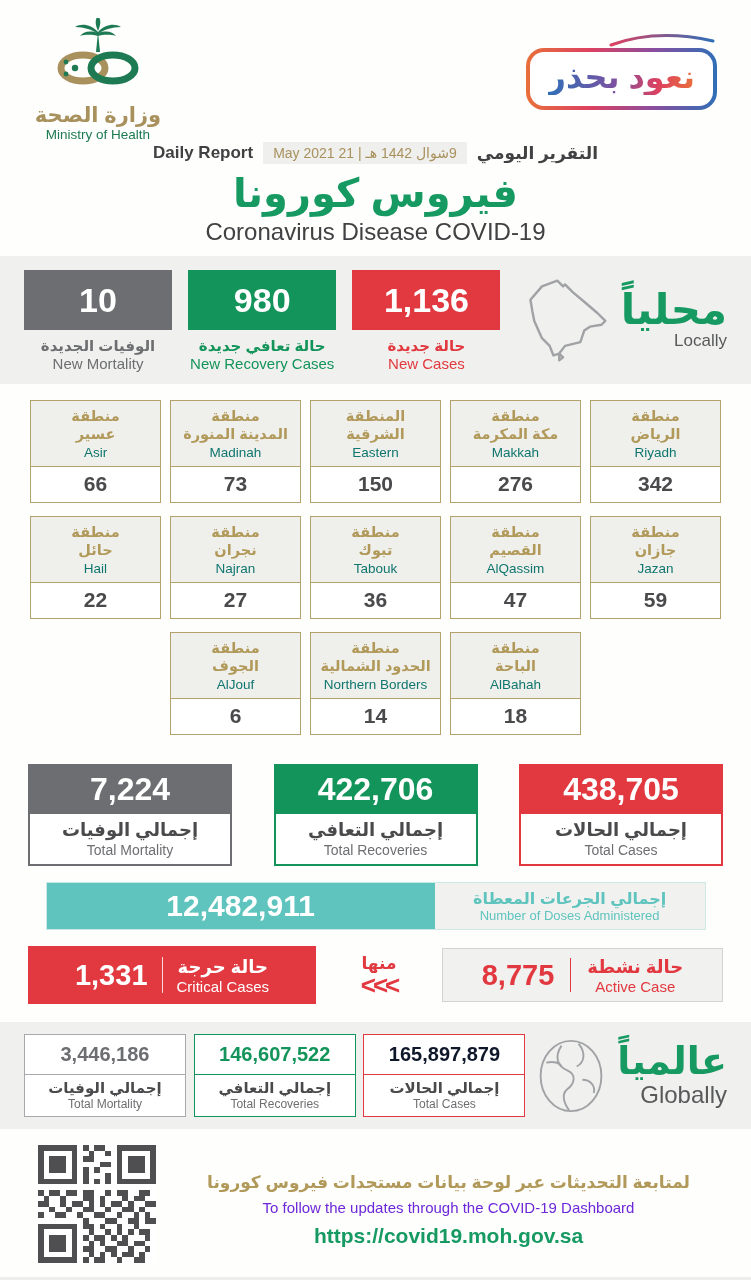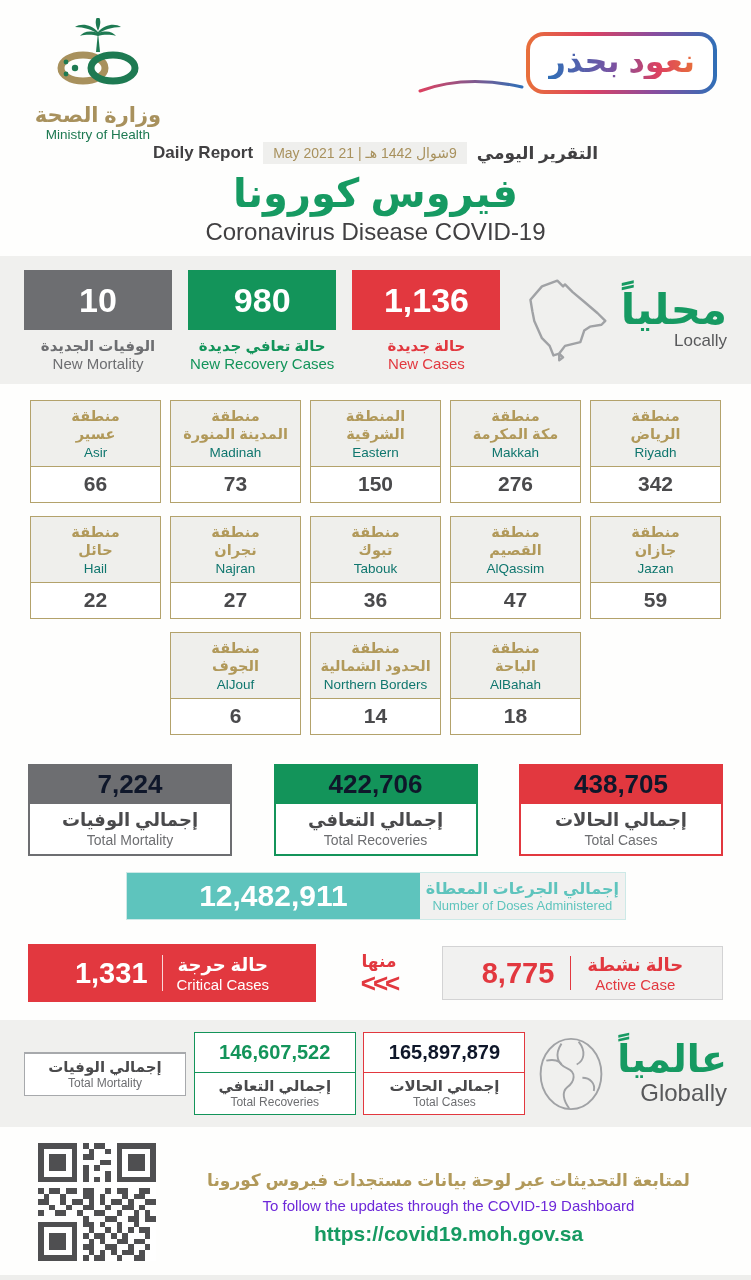--- a/index.html
+++ b/index.html
@@ -10,21 +10,21 @@
     font-family:"Liberation Sans","DejaVu Sans",sans-serif;
     color:#414042;
   }
   .page { width:751px; height:1280px; position:relative; }
 
   
   .header-row { display:flex; justify-content:space-between; align-items:flex-start; padding:18px 20px 0 28px; }
   .logo-block { display:flex; flex-direction:column; align-items:center; width:140px; }
   .logo-ar { color:#a8915d; font-size:21px; font-weight:bold; line-height:1.05; }
   .logo-en { color:#1e7a52; font-size:13.5px; margin-top:1px; }
-  .badge-wrap { display:flex; flex-direction:row; align-items:flex-end; margin:14px 14px 0 0;text-align:right; }
+  .badge-wrap { display:flex; flex-direction:column; align-items:flex-end; margin:14px 14px 0 0;text-align:right; }
   .badge {
     border-radius:18px; padding:4px;
     background:linear-gradient(90deg,#e8703a,#dd4160,#8a4d9e,#2f6fb7);
   }
   .badge-inner {
     background:#fff; border-radius:14px; padding:6px 18px 10px 18px;
     font-size:32px; font-weight:bold; direction:rtl;
     color:#c05a7a;
   }
   @supports (-webkit-background-clip:text) {
@@ -59,28 +59,28 @@
   .region-card { width:131px; border:1px solid #b3a26b; background:#fff; }
   .region-top { background:#efefec; border-bottom:1px solid #b3a26b; min-height:66px;
                 display:flex; flex-direction:column; align-items:center; justify-content:center; padding:5px 2px; }
   .region-ar { color:#b1995a; font-size:14.5px; font-weight:bold; line-height:1.25; direction:rtl; text-align:center; }
   .region-en { color:#0f766e; font-size:13.5px; margin-top:2px; }
   .region-val { text-align:center; font-size:21px; font-weight:bold; color:#4a4a4c; padding:5px 0 6px 0; }
 
   
   .totals-row { display:flex; justify-content:space-between; padding:16px 28px 0 28px; }
   .total { width:204px; }
-  .total-num { height:40px; display:flex; align-items:center; justify-content:center;
-               color:#0f172a; font-size:26px; font-weight:bold; }
+  .total-num { height:50px; display:flex; align-items:center; justify-content:center;
+               color:#ffffff; font-size:32px; font-weight:bold; }
   .total-body { border:2px solid; border-top:none; text-align:center; padding:5px 0 6px 0; background:#fff; }
   .total-ar { font-size:18px; font-weight:bold; color:#4a4a4c; direction:rtl; }
   .total-en { font-size:14px; color:#6d6e71; margin-top:1px; }
 
   
-  .doses { margin:16px auto 8px auto; width:500px; height:48px; display:flex; border:1px solid #cde9e7; }
+  .doses { margin:16px auto 0 auto; width:660px; height:48px; display:flex; border:1px solid #cde9e7; }
   .doses-num { flex:0 0 59%; background:#5ec4bd; color:#fff; display:flex; align-items:center; justify-content:center;
                font-size:30px; font-weight:bold; }
   .doses-label { flex:1; background:#f1f1f0; display:flex; flex-direction:column; align-items:center; justify-content:center; }
   .doses-ar { color:#5ec4bd; font-size:16px; font-weight:bold; direction:rtl; }
   .doses-en { color:#5ec4bd; font-size:13px; }
 
   
   .crit-row { display:flex; align-items:center; padding:16px 28px 0 28px; gap:18px; }
   .crit-box { width:288px; height:58px; background:#e2383f; color:#fff; display:flex; align-items:center; justify-content:center; gap:14px; }
   .crit-num { font-size:29px; font-weight:bold; }
@@ -352,20 +352,21 @@
       <div class="rdiv"></div>
       <div class="active-labels">
         <div class="active-ar">حالة نشطة</div>
         <div class="active-en">Active Case</div>
       </div>
     </div>
   </div>
 
   <div class="band globally-band">
     <div class="gstat" style="border-color:#a7a9ac">
+      <div class="gstat-num" style="color:#6d6e71">3,446,186</div>
       <div class="gstat-body" style="border-color:#a7a9ac">
         <div class="gstat-ar">إجمالي الوفيات</div>
         <div class="gstat-en">Total Mortality</div>
       </div>
     </div>
     <div class="gstat" style="border-color:#13945a">
       <div class="gstat-num" style="color:#13945a">146,607,522</div>
       <div class="gstat-body" style="border-color:#13945a">
         <div class="gstat-ar">إجمالي التعافي</div>
         <div class="gstat-en">Total Recoveries</div>

